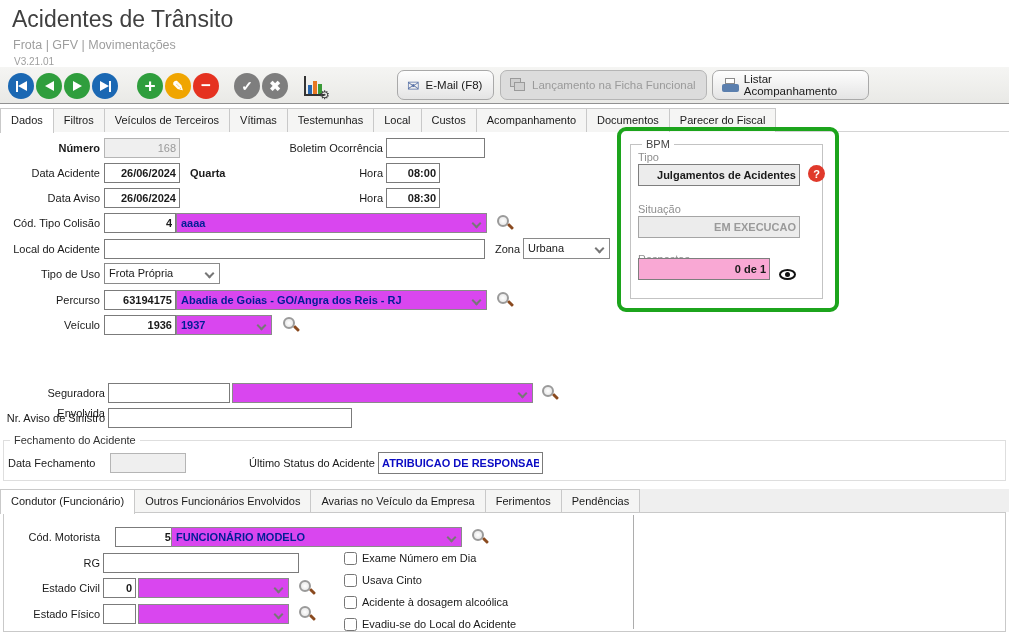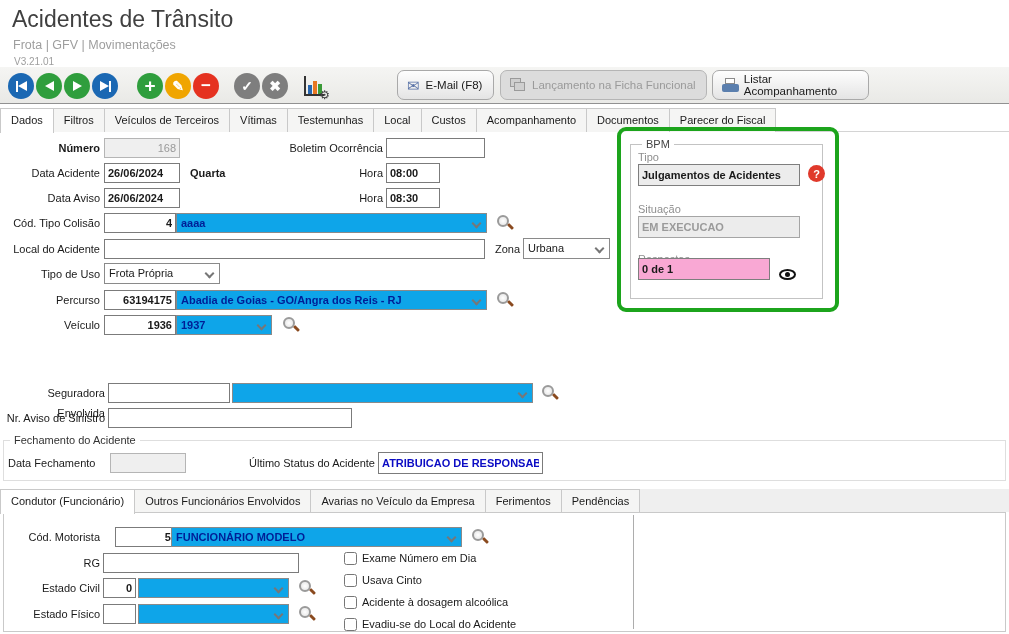--- a/index.html
+++ b/index.html
@@ -46,25 +46,25 @@
   .tab{height:23px;line-height:23px;padding:0 10px;border:1px solid #c9c9c9;border-bottom:none;
        background:#f5f5f4;margin-right:-1px;cursor:pointer;white-space:nowrap;}
   .tab.active{background:#fff;height:24px;margin-bottom:-1px;z-index:2;}
   .subtabs{position:absolute;left:0;top:489px;width:1009px;height:23px;background:#efefef;display:flex;box-sizing:border-box;}
   .subtabs .tab{height:22px;line-height:22px;}
   .subtabs .tab.active{height:24px;background:#fff;z-index:3;}
 
   
   .lbl{position:absolute;height:20px;line-height:20px;text-align:right;color:#1a1a1a;}
   .inp{position:absolute;height:20px;border:1px solid #7b7b7b;background:#fff;box-sizing:border-box;
-       font-family:"Liberation Sans",sans-serif;font-size:11px;padding:0 3px;color:#1a1a1a;font-weight:bold;}
+       font-family:"Liberation Sans",sans-serif;font-size:11px;padding:0 3px;color:#1a1a1a;font-weight:bold;text-align:right;}
   .inp.num{text-align:right;}
   .inp.plain{font-weight:normal;}
   .inp.dis{background:#efefef;border-color:#b5b5b5;color:#9a9a9a;font-weight:normal;text-align:right;}
-  .combo{position:absolute;height:20px;background:#0ea5e9;border:1px solid #8a8a8a;box-sizing:border-box;
+  .combo{position:absolute;height:20px;background:#d946ef;border:1px solid #8a8a8a;box-sizing:border-box;
          color:#001e96;font-weight:bold;line-height:18px;padding:0 16px 12px 4px;overflow:hidden;white-space:nowrap;cursor:pointer;}
   .combo::after,.sel::after{content:'';position:absolute;right:6px;top:6px;width:5px;height:5px;
          border-right:2px solid #777;border-bottom:2px solid #777;transform:rotate(45deg);}
   .sel{position:absolute;height:21px;background:#fff;border:1px solid #8a8a8a;box-sizing:border-box;
        line-height:19px;padding:0 16px 0 4px;overflow:hidden;white-space:nowrap;cursor:pointer;}
   .mag{position:absolute;width:18px;height:18px;cursor:pointer;}
   .mag::before{content:'';position:absolute;left:1px;top:1px;width:8px;height:8px;border:2px solid #9a9a9a;
          border-radius:50%;background:radial-gradient(#fff,#e2e2e2);}
   .mag::after{content:'';position:absolute;left:11px;top:11px;width:7px;height:3px;background:#8a4a1f;
          transform:rotate(45deg);border-radius:1px;}

